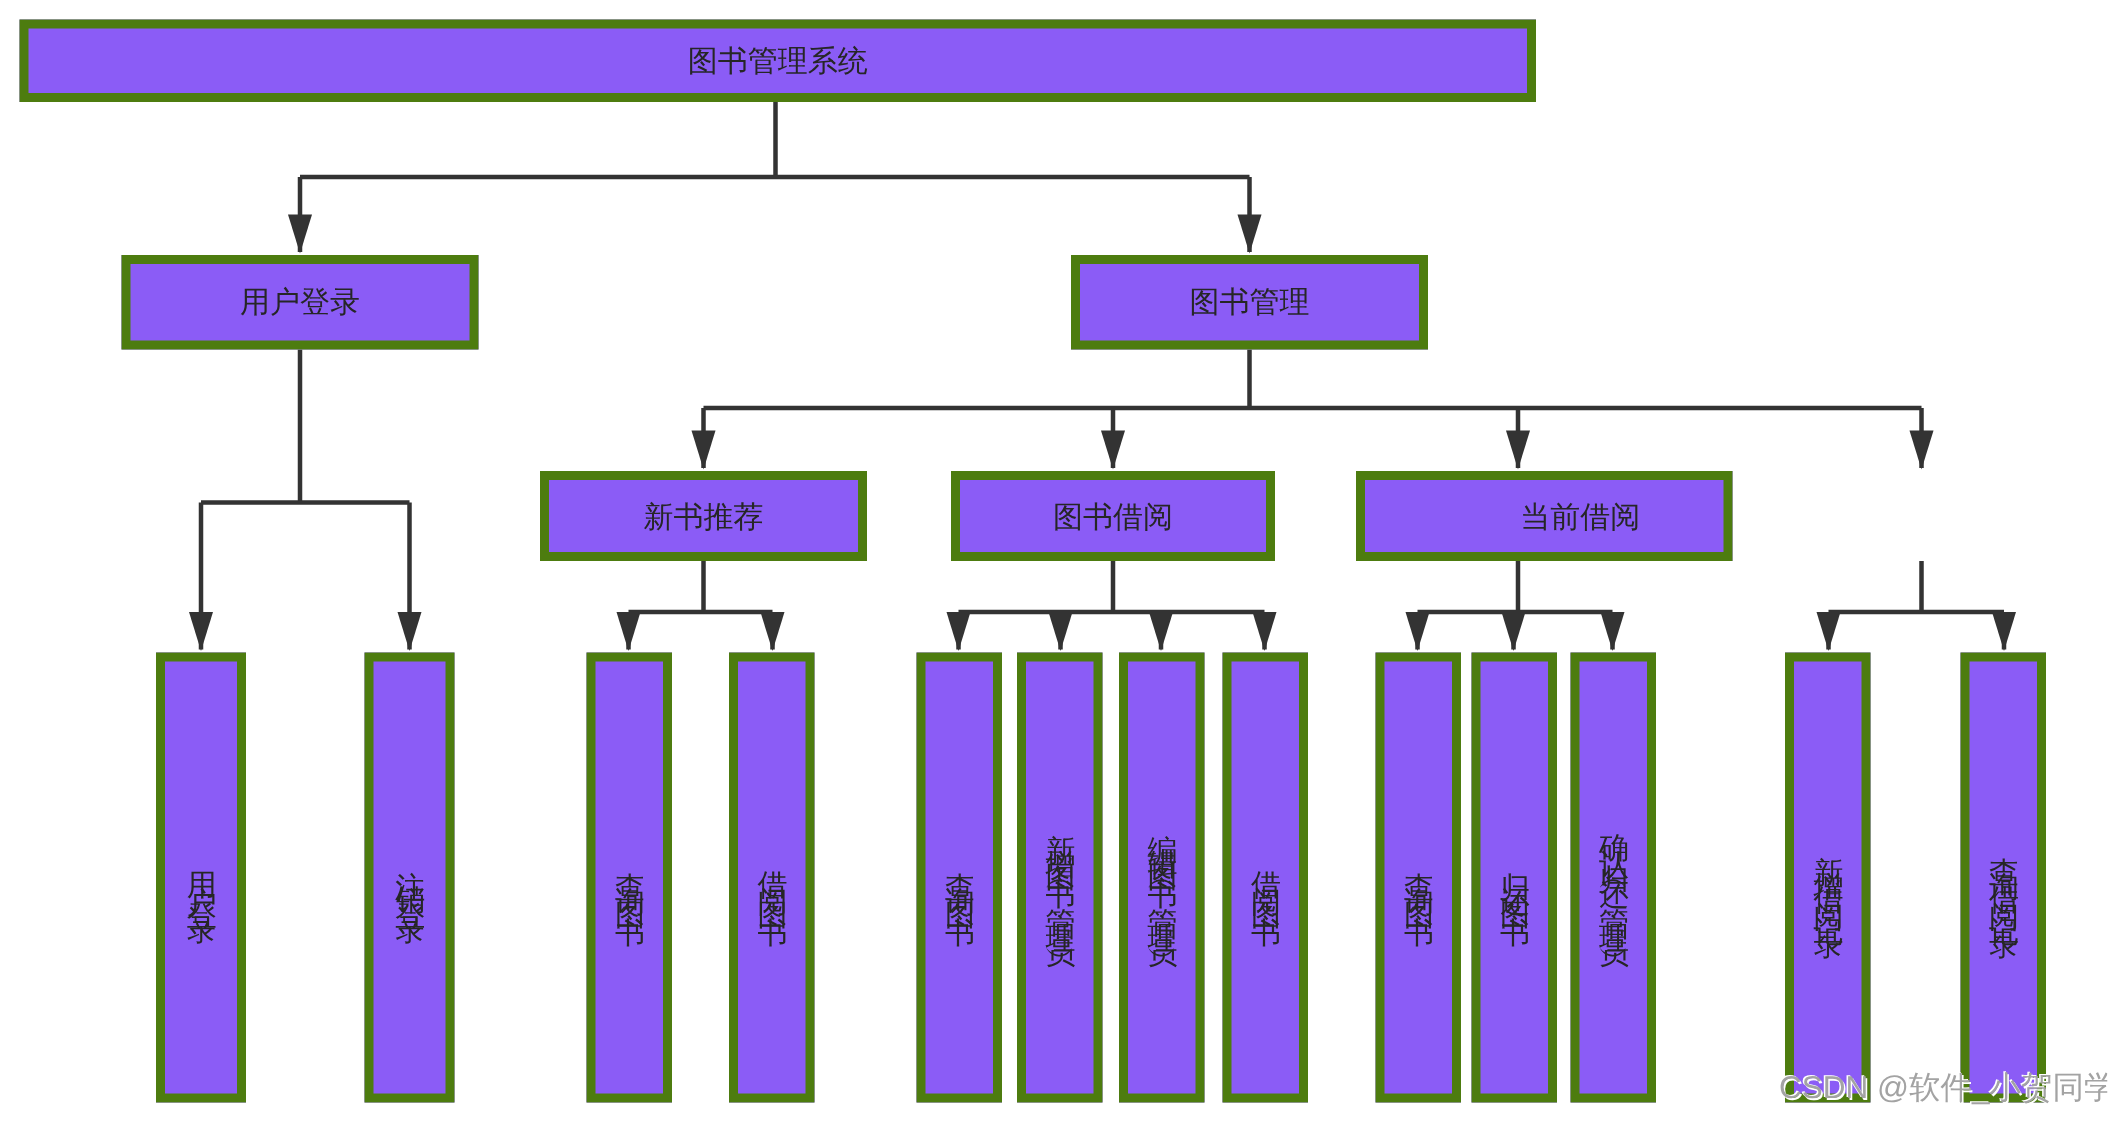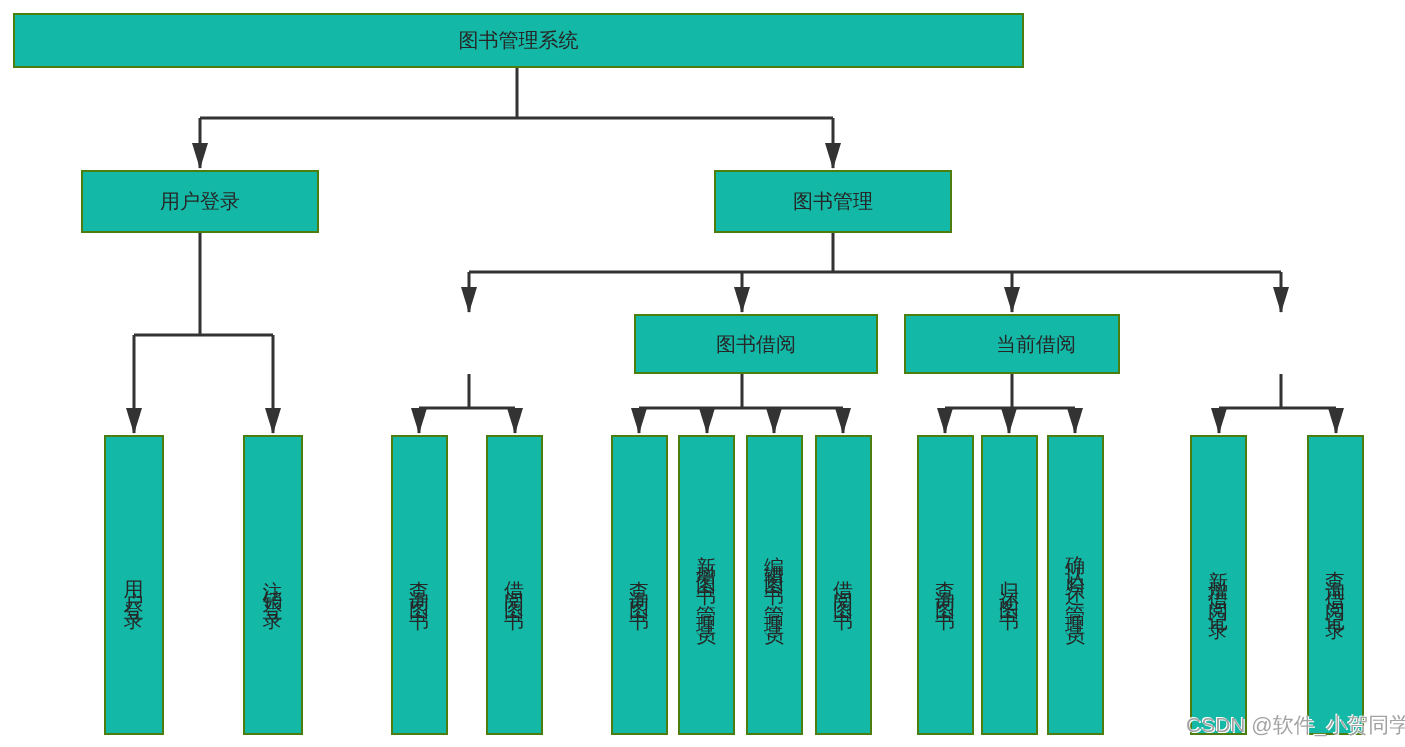--- a/index.html
+++ b/index.html
@@ -17,22 +17,22 @@
     color: #262626;
   }
   .connector-layer {
     position: absolute;
     left: 0; top: 0;
     width: 1405px;
     height: 747px;
   }
   .node {
     position: absolute;
-    background: #14b8a6;
-    border: 2px solid #4d7c0f;
+    background: #8b5cf6;
+    border: 6px solid #4d7c0f;
     box-sizing: border-box;
     display: flex;
     align-items: center;
     justify-content: center;
     font-size: 20px;
     color: #262626;
   }
   .node .label {
     white-space: nowrap;
   }
@@ -94,24 +94,27 @@
     <span class="label">图书管理系统</span>
   </div>
 
   <div class="node" style="left:81px; top:170px; width:238px; height:63px;">
     <span class="label">用户登录</span>
   </div>
   <div class="node" style="left:714px; top:170px; width:238px; height:63px;font-family:Liberation Serif, serif;">
     <span class="label">图书管理</span>
   </div>
 
-  <div class="node" style="left:634px; top:314px; width:244px; height:60px;text-align:center;">
+  <div class="node" style="left:360px; top:314px; width:218px; height:60px;">
+    <span class="label">新书推荐</span>
+  </div>
+  <div class="node" style="left:634px; top:314px; width:216px; height:60px;text-align:center;">
     <span class="label">图书借阅</span>
   </div>
-  <div class="node" style="left:904px; top:314px; width:216px; height:60px;padding-left:48px;">
+  <div class="node" style="left:904px; top:314px; width:251px; height:60px;padding-left:48px;">
     <span class="label">当前借阅</span>
   </div>
 
   <div class="node v-node" style="left:104px; top:435px; width:60px; height:300px;">
     <span class="label">用户登录</span>
   </div>
   <div class="node v-node" style="left:243px; top:435px; width:60px; height:300px;">
     <span class="label">注销登录</span>
   </div>
 

